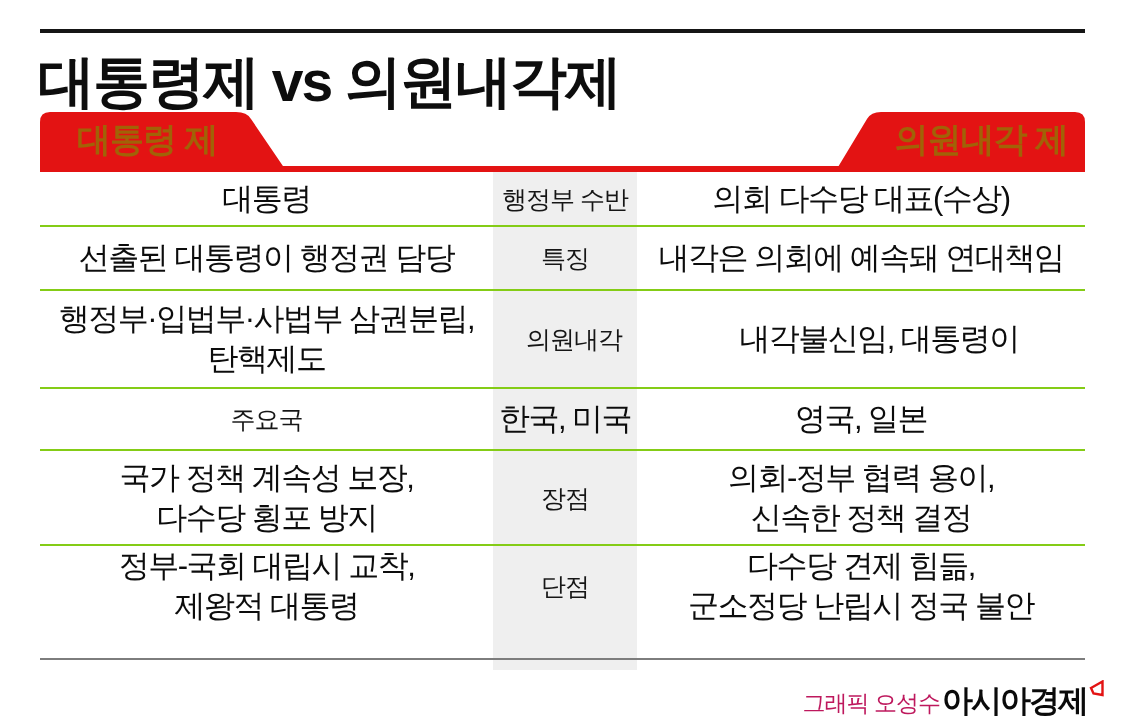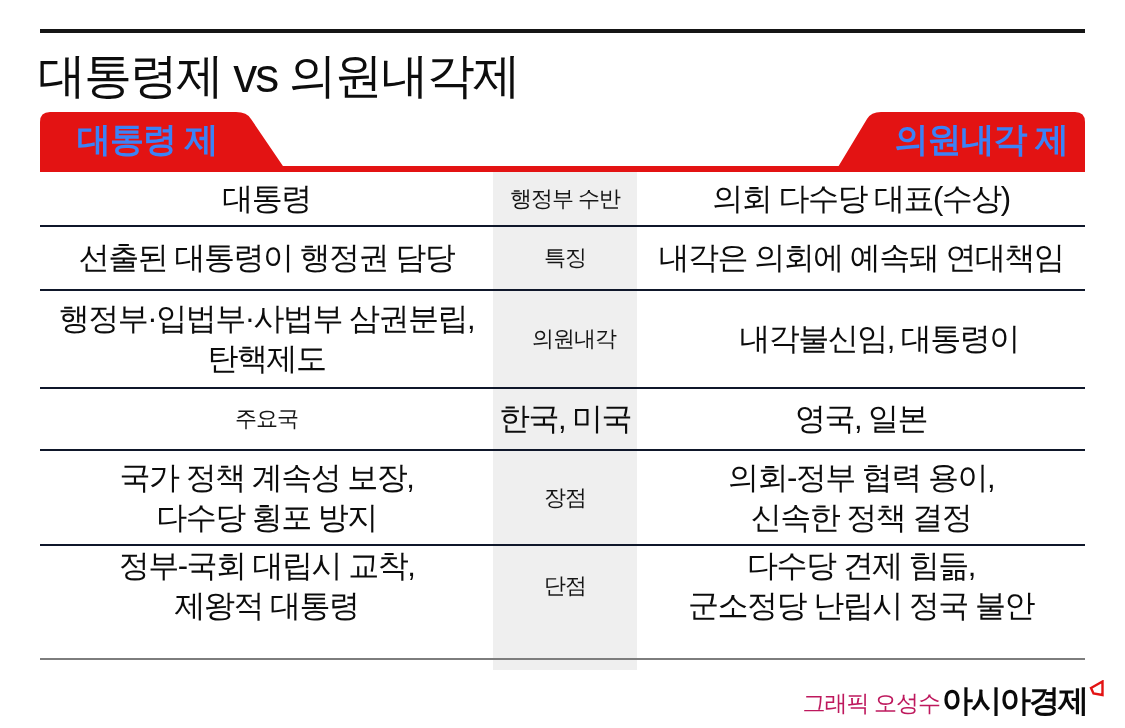--- a/index.html
+++ b/index.html
@@ -3,48 +3,48 @@
 <meta charset="utf-8">
 <style>
   html,body{margin:0;padding:0;background:#ffffff;}
   .canvas{
     position:relative;width:1125px;height:728px;background:#ffffff;overflow:hidden;
     font-family:"Liberation Sans","DejaVu Sans",sans-serif;color:#111111;
   }
   .top-rule{position:absolute;left:40px;top:29px;width:1045px;height:4px;background:#151515;}
   .title{
     position:absolute;left:38px;top:44px;margin:0;
-    font-size:48px;font-weight:400;letter-spacing:-2px;color:#0d0d0d;white-space:nowrap;
+    font-size:57px;font-weight:700;letter-spacing:-2px;color:#0d0d0d;white-space:nowrap;
   }
   .banner-strip{position:absolute;left:40px;top:112px;width:1045px;height:60px;}
   .banner-strip svg{position:absolute;left:0;top:0;display:block;}
   .banner-label{
-    position:absolute;top:7px;font-size:34px;font-weight:700;color:#3b82f6;
+    position:absolute;top:7px;font-size:34px;font-weight:700;color:#a16207;
     letter-spacing:-1px;white-space:nowrap;line-height:1.2;
   }
   .banner-label.left{left:37px;}
   .banner-label.right{right:17px;}
   .table{position:absolute;left:40px;top:172px;width:1045px;}
   .gray-col{position:absolute;left:453px;top:0;width:144px;height:498px;background:#efefef;}
   .row{
     position:relative;display:grid;grid-template-columns:453px 144px 448px;
     box-sizing:border-box;align-items:center;
   }
-  .row + .row{border-top:2px solid #0f172a;}
+  .row + .row{border-top:2px solid #84cc16;}
   .r1{height:53px;}
   .r2{height:64px;}
   .r3{height:98px;gap:9px;}
   .r4{height:62px;}
   .r5{height:95px;}
   .r6{height:80px;}
   .cell{
     text-align:center;white-space:pre-line;
     font-size:31px;font-weight:500;letter-spacing:-1.5px;line-height:40px;color:#0c0c0c;
   }
-  .cell.cat{font-size:22px;font-weight:400;letter-spacing:-1px;color:#161616;}
+  .cell.cat{font-size:25px;font-weight:400;letter-spacing:-1px;color:#161616;}
   .bottom-line{position:absolute;left:0;top:486px;width:1045px;height:2px;background:#7d7d7d;}
   .credit{
     position:absolute;right:20px;top:680px;display:flex;align-items:baseline;white-space:nowrap;
   }
   .credit-prefix{font-size:23px;font-weight:400;letter-spacing:-1px;color:#be185d;}
   .brand{font-size:31px;font-weight:800;letter-spacing:-2px;color:#0a0a0a;margin-left:2px;}
   .brand-mark{position:relative;top:-13px;margin-left:2px;}
 </style>
 </head>
 <body>

